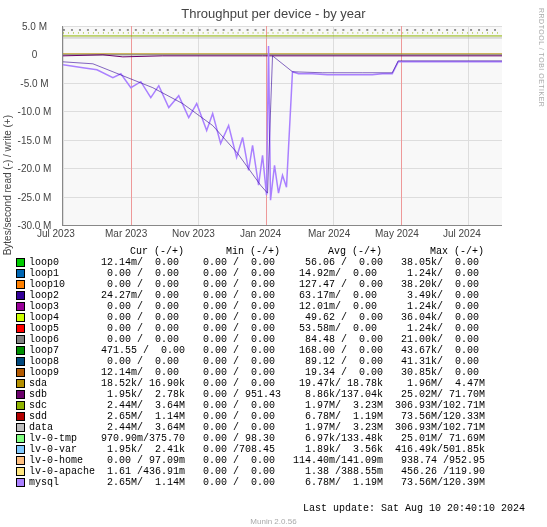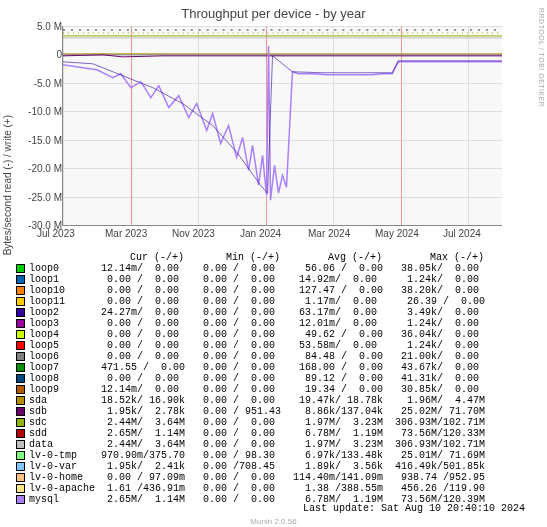--- a/index.html
+++ b/index.html
@@ -63,42 +63,42 @@
     position: absolute;
     top: 0;
     bottom: 0;
     border-left: 1px solid #ddd;
   }
   .ytick {
     position: absolute;
     right: 485px;
     font-size: 10px;
     color: #444;
-    text-align: right;
+    text-align: center;
     width: 55px;
   }
   .xtick {
     position: absolute;
     top: 228px;
     font-size: 10px;
     color: #444;
     text-align: left;
     width: 50px;
   }
   .chart-svg {
     position: absolute;
     left: 0;
     top: 0;
     width: 100%;
     height: 100%;
   }
   .legend {
     position: absolute;
     left: 16px;
-    top: 252px;
+    top: 246px;
     font-family: "Courier New", monospace;
     font-size: 10px;
     color: #000;
     line-height: 11px;
   }
   .legend-header {
     white-space: pre;
   }
   .legend-row {
     display: flex;
@@ -211,24 +211,20 @@
         </div>
         <div class="legend-row">
           <div class="legend-swatch" style="background: rgb(0, 102, 179);"></div>
           <span class="legend-text">loop1        0.00 /  0.00    0.00 /  0.00    14.92m/  0.00     1.24k/  0.00 </span>
         </div>
         <div class="legend-row">
           <div class="legend-swatch" style="background: rgb(255, 128, 0);"></div>
           <span class="legend-text">loop10       0.00 /  0.00    0.00 /  0.00    127.47 /  0.00   38.20k/  0.00 </span>
         </div>
         <div class="legend-row">
-          <div class="legend-swatch" style="background: rgb(255, 204, 0);"></div>
-          <span class="legend-text">loop11       0.00 /  0.00    0.00 /  0.00     1.17m/  0.00     26.39 /  0.00 </span>
-        </div>
-        <div class="legend-row">
           <div class="legend-swatch" style="background: rgb(51, 0, 153);"></div>
           <span class="legend-text">loop2       24.27m/  0.00    0.00 /  0.00    63.17m/  0.00     3.49k/  0.00 </span>
         </div>
         <div class="legend-row">
           <div class="legend-swatch" style="background: rgb(153, 0, 153);"></div>
           <span class="legend-text">loop3        0.00 /  0.00    0.00 /  0.00    12.01m/  0.00     1.24k/  0.00 </span>
         </div>
         <div class="legend-row">
           <div class="legend-swatch" style="background: rgb(204, 255, 0);"></div>
           <span class="legend-text">loop4        0.00 /  0.00    0.00 /  0.00     49.62 /  0.00   36.04k/  0.00 </span>

